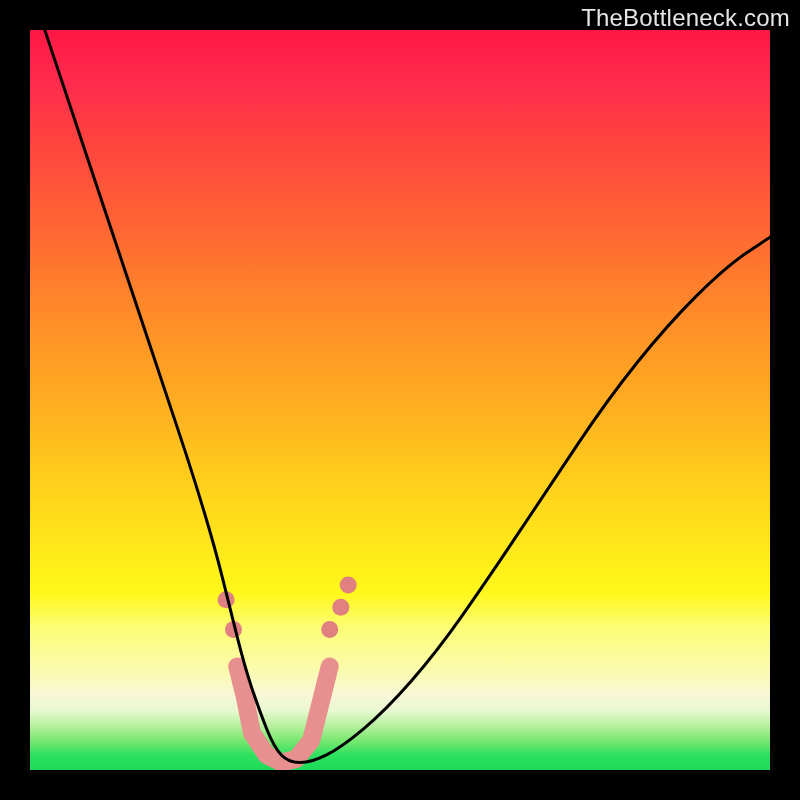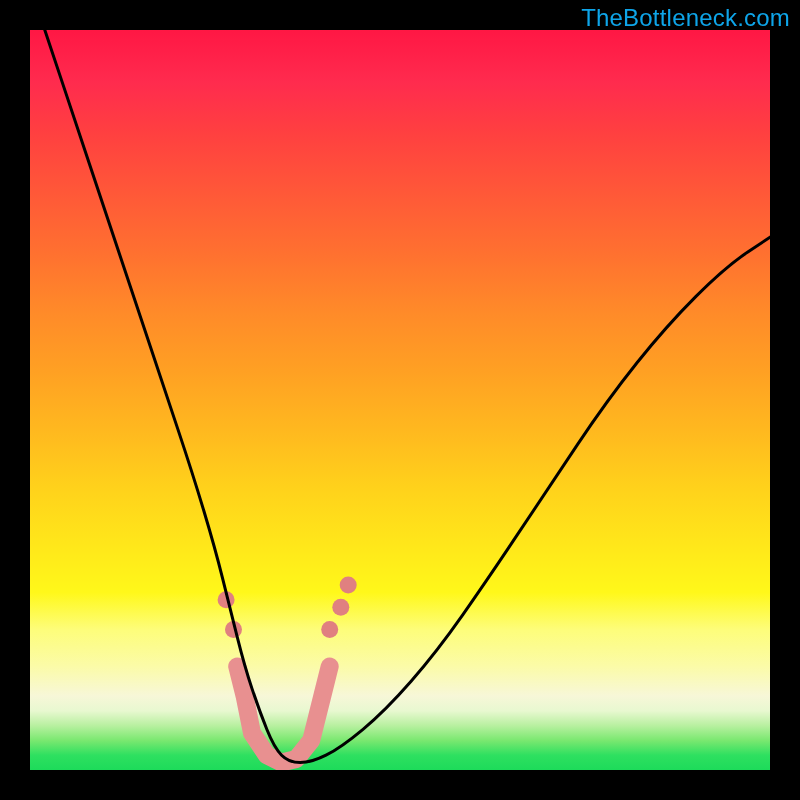--- a/index.html
+++ b/index.html
@@ -8,21 +8,21 @@
     height: 800px;
     background: #000;
     position: relative;
     font-family: Arial, Helvetica, sans-serif;
     overflow: hidden;
   }
   .watermark {
     position: absolute;
     top: 4px;
     right: 10px;
-    color: #0ea5e9;
+    color: #e5e5e5;
     font-size: 24px;
     font-weight: 400;
     z-index: 10;
     letter-spacing: 0.2px;
   }
   .plot-area {
     position: absolute;
     top: 30px;
     bottom: 30px;
     left: 30px;

